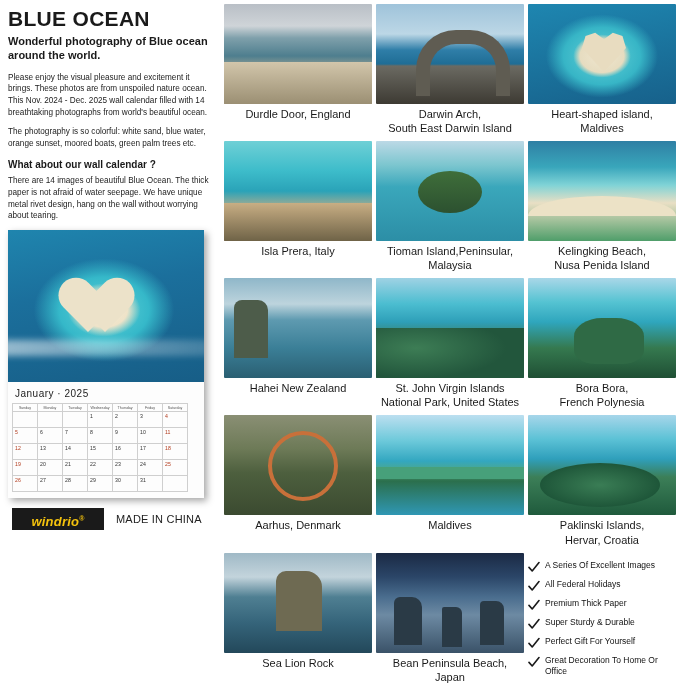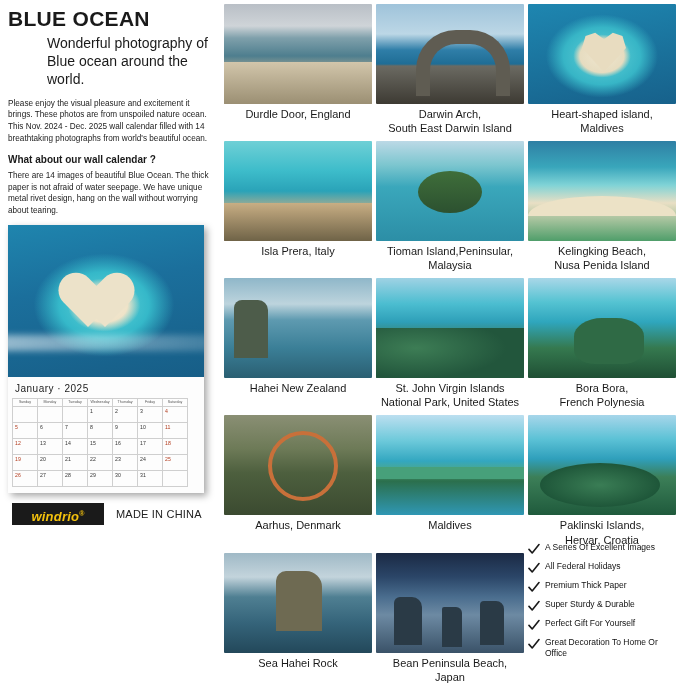--- a/index.html
+++ b/index.html
@@ -31,26 +31,25 @@
   }
   .brand-title {
     font-size: 21px;
     font-weight: bold;
     letter-spacing: 0.3px;
     color: #1a1a1a;
     margin: 2px 0 4px 0;
     line-height: 1.05;
   }
   .subtitle {
-    font-size: 14px;
-    font-weight: normal;
+    font-size: 11px;
+    font-weight: bold;
     color: #1a1a1a;
     line-height: 1.3;
     margin-bottom: 9px;
-    margin-left: 39px;
   }
   .body-text {
     font-size: 8.2px;
     color: #222222;
     line-height: 1.42;
     margin-bottom: 8px;
     text-align: left;
   }
   .section-q {
     font-size: 10px;
@@ -255,21 +254,21 @@
       background:#6e6a52;border-radius:10px 16px 0 0;}
   .t14 { background:
       linear-gradient(180deg,#1b2a44 0%, #2b4668 24%, #4a6d8e 44%, #6d8aa3 62%, #3a5268 100%); }
   .t14:after{content:"";position:absolute;left:18px;top:44px;width:28px;height:48px;
       background:#2a3a46;border-radius:6px 10px 0 0;box-shadow:44px 6px 0 -4px #2a3a46, 84px 2px 0 -2px #2a3a46;}
 
   
   .features {
     position: absolute;
     left: 528px;
-    top: 542px;
+    top: 560px;
     width: 148px;
   }
   .feature-row {
     display: flex;
     align-items: flex-start;
     margin-bottom: 7px;
   }
   .check {
     width: 12px;
     height: 12px;
@@ -294,20 +293,21 @@
 </style>
 </head>
 <body>
 
 <div class="page">
 
   <div class="left-col">
     <div class="brand-title">BLUE OCEAN</div>
     <div class="subtitle">Wonderful photography of Blue ocean around the world.</div>
     <div class="body-text">Please enjoy the visual pleasure and excitement it brings. These photos are from unspoiled nature ocean. This Nov. 2024 - Dec. 2025 wall calendar filled with 14 breathtaking photographs from world's beautiful ocean.</div>
+    <div class="body-text">The photography is so colorful: white sand, blue water, orange sunset, moored boats, green palm trees etc.</div>
     <div class="section-q">What about our wall calendar ?</div>
     <div class="body-text">There are 14 images of beautiful Blue Ocean. The thick paper is not afraid of water seepage.  We have unique metal rivet design, hang on the wall without worrying about tearing.</div>
 
     <div class="cal-wrap">
       <div class="cal-photo">
         <div class="heart"></div>
         <div class="surf"></div>
       </div>
       <div class="cal-grid">
         <div class="cal-month">January · 2025</div>
@@ -426,21 +426,21 @@
       <div class="cell">
         <div class="thumb t11"></div>
         <div class="caption">Maldives</div>
       </div>
       <div class="cell">
         <div class="thumb t12"></div>
         <div class="caption">Paklinski Islands,<br>Hervar, Croatia</div>
       </div>
       <div class="cell">
         <div class="thumb t13"></div>
-        <div class="caption">Sea Hahei Rock</div>
+        <div class="caption">Sea Lion Rock</div>
       </div>
       <div class="cell">
         <div class="thumb t14"></div>
         <div class="caption">Bean Peninsula Beach,<br>Japan</div>
       </div>
     </div>
 
   <div class="features" id="feature-list">
       <div class="feature-row">
         <span class="check">

